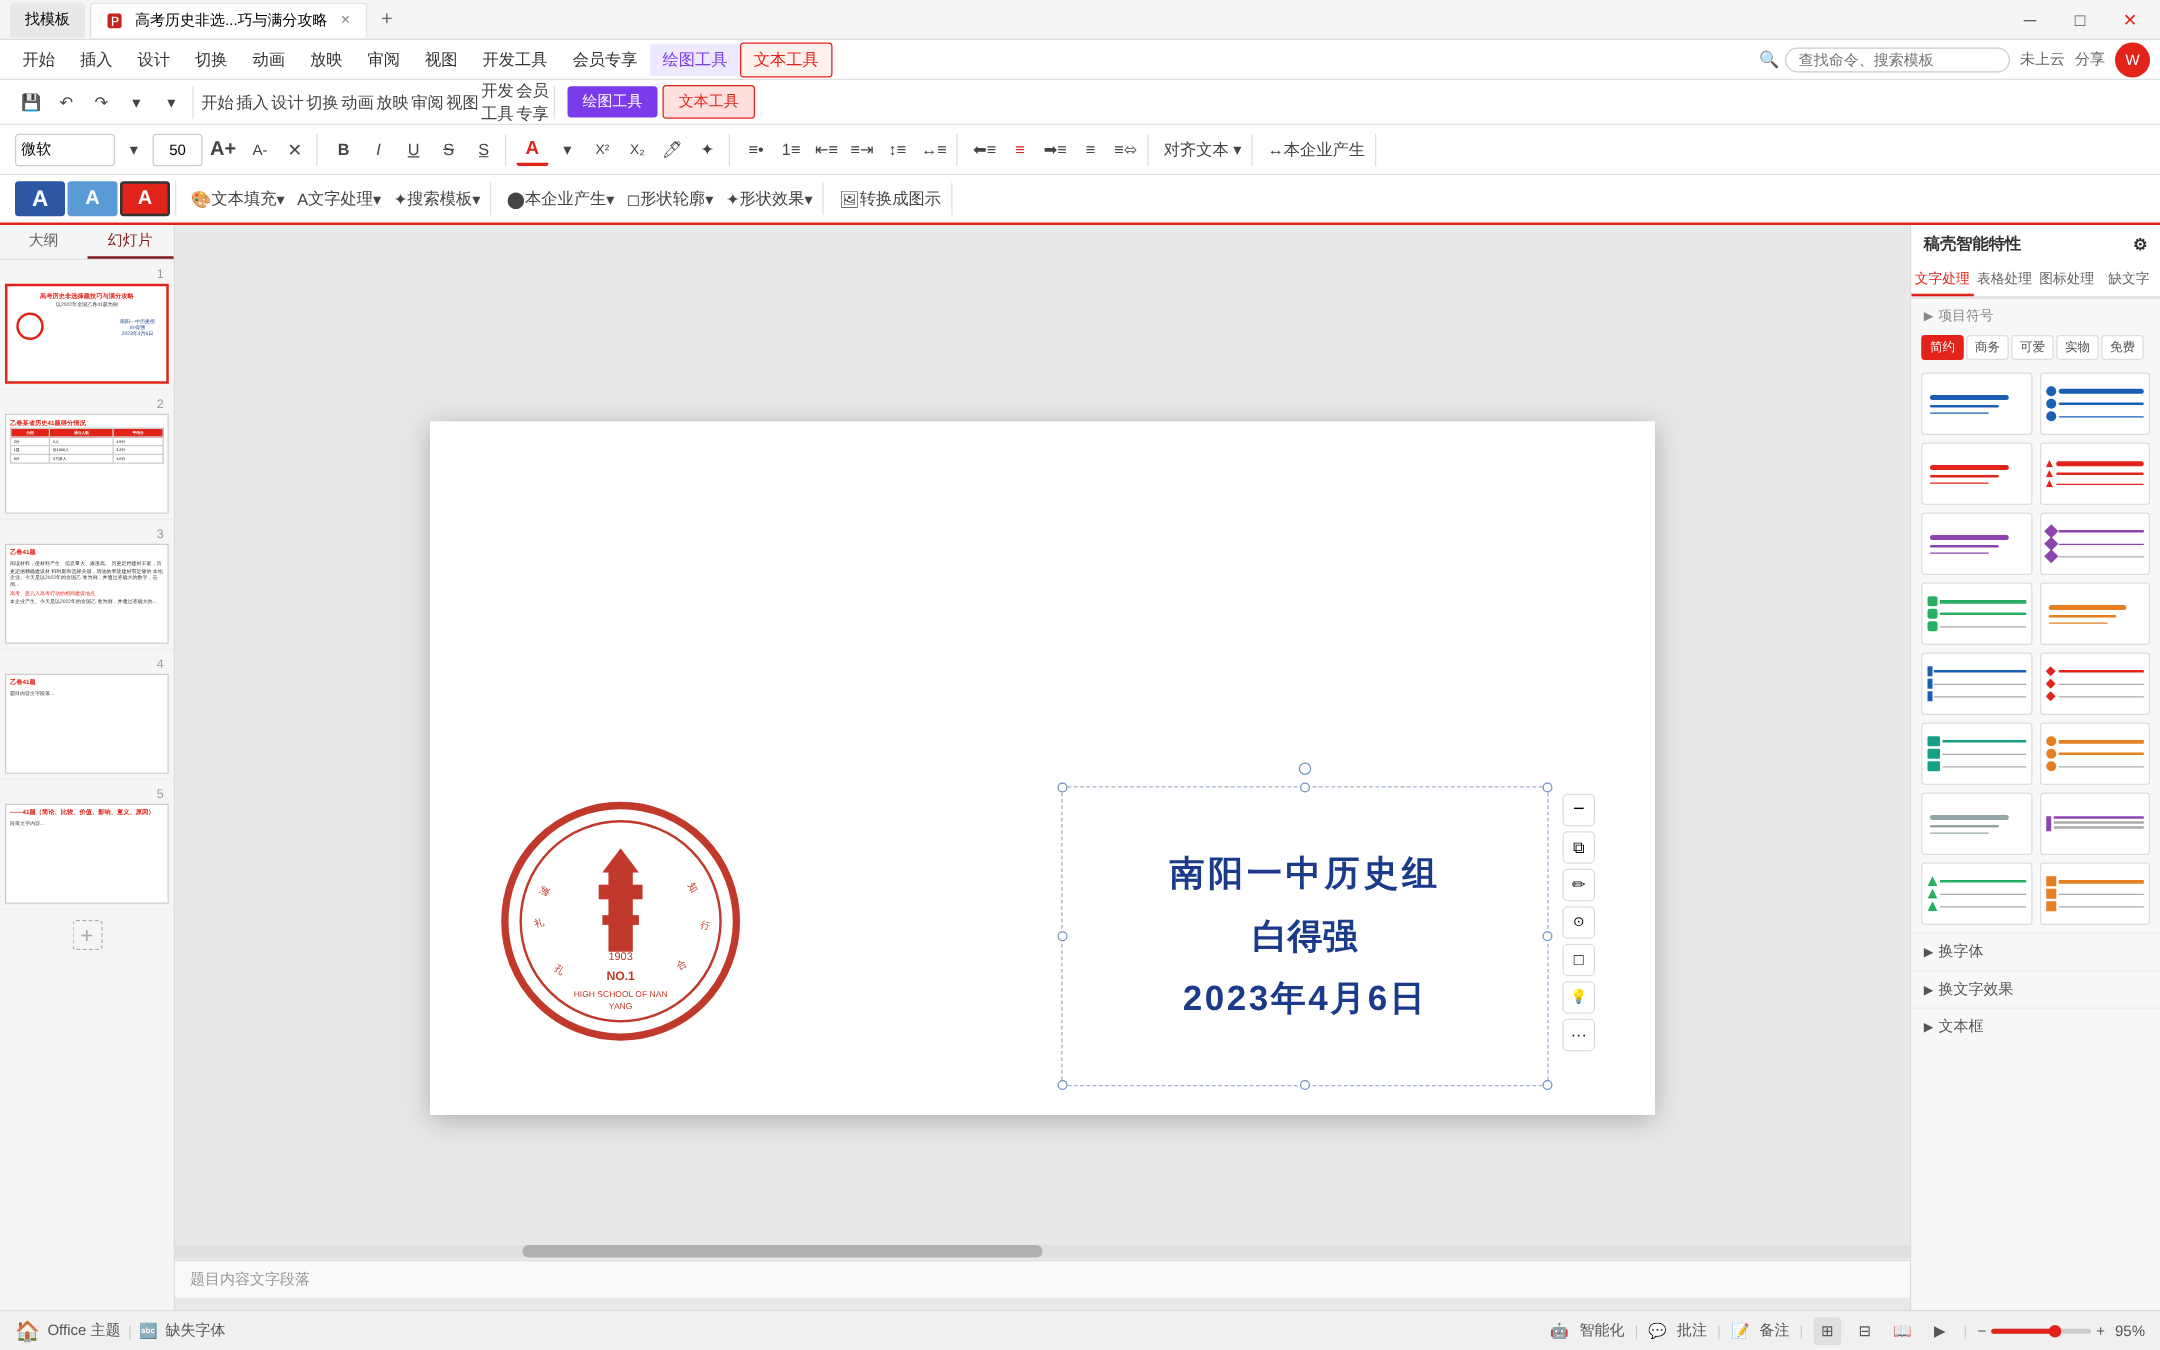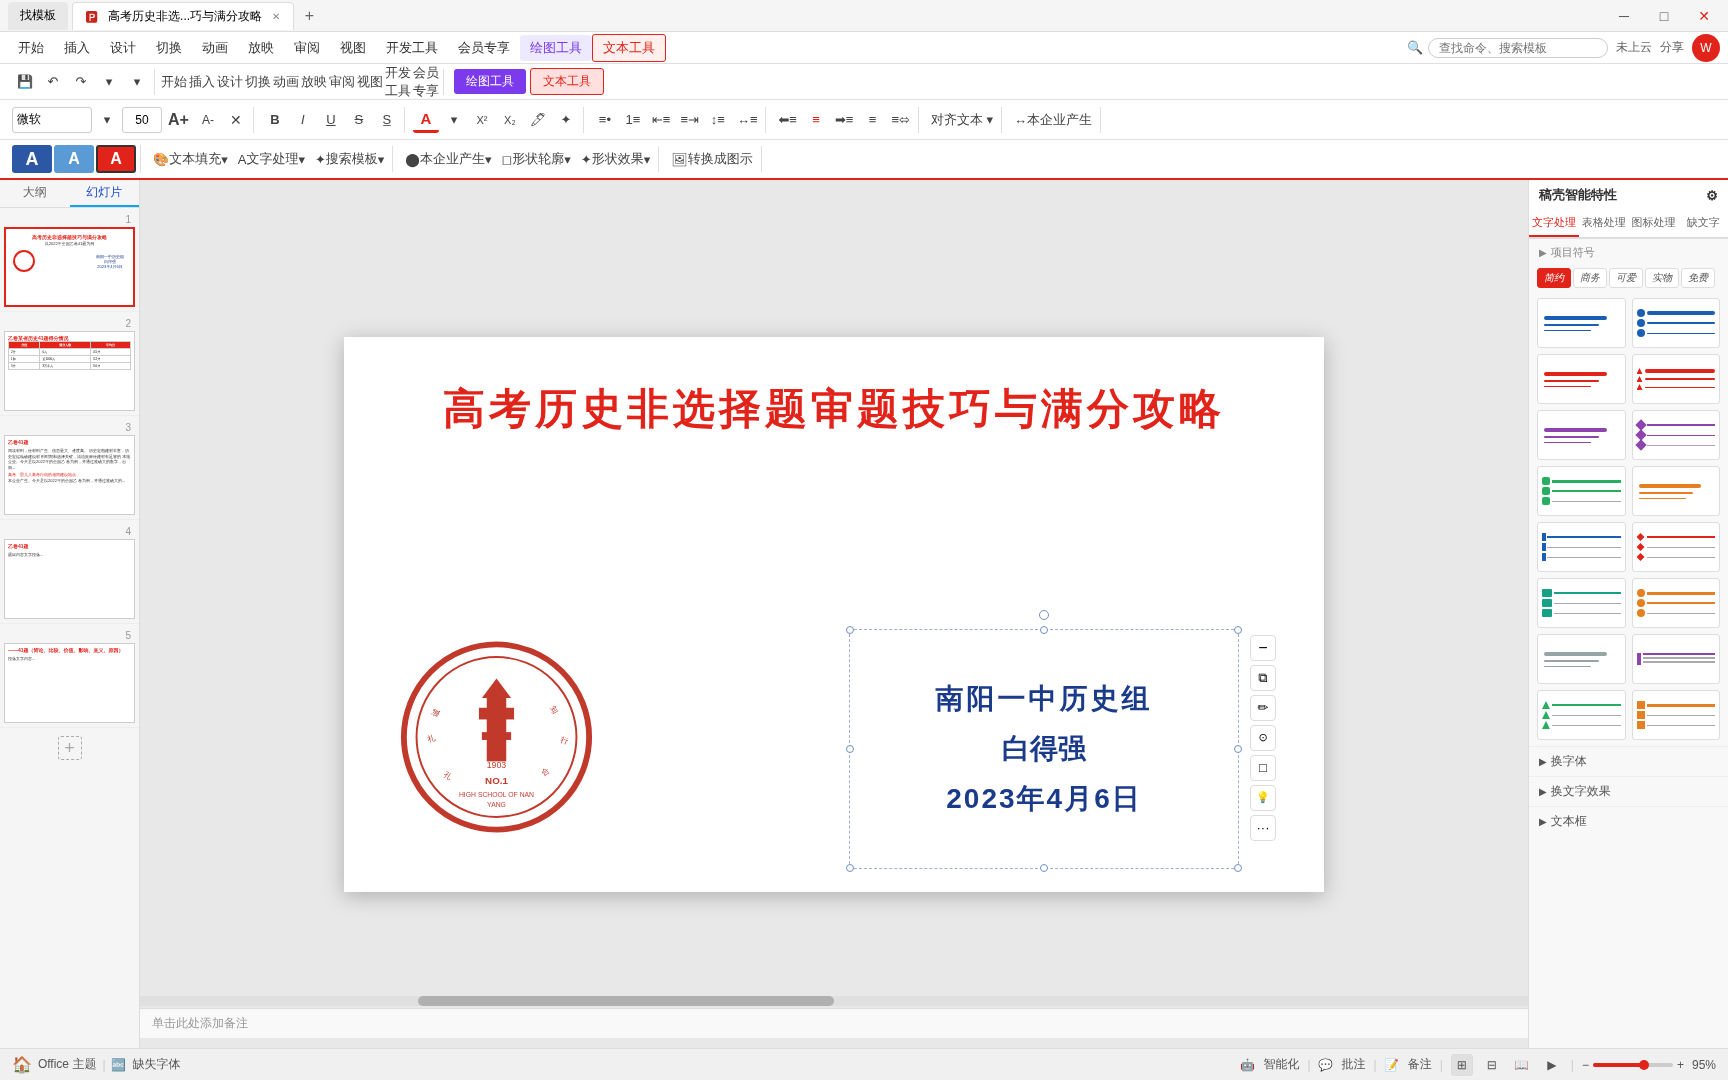--- a/index.html
+++ b/index.html
@@ -47,21 +47,21 @@
     #toolbar3 { height: 40px; background: #fff; display: flex; align-items: center; padding: 0 8px; border-bottom: 2px solid #e2231a; gap: 4px; }
     .tb3-group { display: flex; align-items: center; gap: 2px; padding: 0 4px; border-right: 1px solid #e0e0e0; }
 
     
     #main { display: flex; height: calc(1080px - 32px - 32px - 36px - 40px - 40px - 32px); }
 
     
     #sidebar-left { width: 135px; background: #f5f5f5; border-right: 1px solid #ddd; overflow-y: auto; }
     .sidebar-tabs { display: flex; border-bottom: 1px solid #ddd; }
     .sidebar-tab { flex: 1; text-align: center; padding: 4px 0; font-size: 12px; cursor: pointer; color: #666; }
-    .sidebar-tab.active { color: #1d4ed8; border-bottom: 2px solid #0ea5e9; font-family: Liberation Mono, monospace; }
+    .sidebar-tab.active { color: #7f1d1d; border-bottom: 2px solid #7f1d1d; font-family: Liberation Mono, monospace; }
     .slide-thumb { width: 100%; padding: 4px; cursor: pointer; border-bottom: 1px solid #eee; }
     .slide-thumb-inner { background: #fff; border: 1px solid #ccc; overflow: hidden; position: relative; height: 80px; }
     .slide-thumb-inner.active { border: 2px solid #e2231a; }
     .slide-num { font-size: 10px; color: #999; text-align: right; padding: 2px 4px; }
 
     
     #canvas-area { flex: 1; background: #e8e8e8; display: flex; flex-direction: column; align-items: center; justify-content: center; position: relative; overflow: hidden; }
     #slide-canvas { width: 980px; height: 560px; background: #fff; position: relative; box-shadow: 0 4px 20px rgba(0,0,0,0.2); }
     .text-box-selected { position: absolute; right: 100px; top: 300px; width: 380px; height: 280px; border: 1px dashed #7090c0; }
     .text-box-content { width: 100%; height: 100%; display: flex; flex-direction: column; align-items: center; justify-content: center; gap: 10px; }
@@ -82,21 +82,21 @@
 
     
     #panel-right { width: 200px; background: #f8f8f8; border-left: 1px solid #ddd; overflow-y: auto; }
     .panel-header { background: #fff; border-bottom: 1px solid #ddd; }
     .panel-title { font-size: 13px; color: #333; padding: 6px 10px; font-weight: bold; display: flex; align-items: center; justify-content: space-between; }
     .panel-tabs { display: flex; border-bottom: 1px solid #ddd; }
     .panel-tab { flex: 1; text-align: center; padding: 5px 0; font-size: 11px; cursor: pointer; color: #666; }
     .panel-tab.active { color: #e2231a; border-bottom: 2px solid #e2231a; }
     .section-label { font-size: 11px; color: #888; padding: 6px 10px 4px; display: flex; align-items: center; gap: 4px; }
     .section-label .arrow { font-size: 10px; }
-    .style-filter { display: flex; gap: 2px; padding: 4px 8px; flex-wrap: wrap; font-style: italic; }
+    .style-filter { display: flex; gap: 2px; padding: 4px 8px; flex-wrap: wrap; }
     .filter-btn { padding: 2px 6px; font-size: 10px; border-radius: 3px; cursor: pointer; background: #fff; border: 1px solid #ddd; color: #555; }
     .filter-btn.active { background: #e2231a; color: #fff; border-color: #e2231a; }
     .style-grid { display: grid; grid-template-columns: repeat(2, 1fr); gap: 6px; padding: 6px 8px; }
     .style-item { height: 50px; background: #fff; border: 1px solid #ddd; border-radius: 3px; cursor: pointer; display: flex; flex-direction: column; justify-content: center; padding: 4px; gap: 2px; }
     .style-line { height: 4px; border-radius: 2px; margin: 1px 2px; }
     .style-line.blue { background: #1a5fb4; }
     .style-line.red { background: #e2231a; }
     .style-line.thin { height: 2px; }
     .style-line.thinner { height: 1px; }
     
@@ -378,23 +378,20 @@
     </div>
 
     <div style="padding:8px; text-align:center;">
       <div style="width:24px; height:24px; border:1px dashed #aaa; display:flex; align-items:center; justify-content:center; margin:0 auto; cursor:pointer; border-radius:3px; font-size:18px; color:#aaa;">+</div>
     </div>
   </div>
 
   <div id="canvas-area" style="flex:1; background:#e8e8e8; display:flex; flex-direction:column; align-items:center; justify-content:center; position:relative; overflow:hidden;">
     <div id="slide-canvas" style="width:980px; height:555px; background:#fff; position:relative; box-shadow:0 4px 20px rgba(0,0,0,0.25);">
 
-      <div style="position:absolute; top:45px; left:0; right:0; text-align:center; font-size:42px; font-weight:bold; color:#e2231a; letter-spacing:4px; font-family:'STKaiti','KaiTi',serif; line-height:1.3;">
-        <span>高考历史非选择题审题技巧与满分攻略</span>
-      </div>
 
 
       <div style="position:absolute; left:55px; top:300px; width:195px; height:200px;">
         <svg viewBox="0 0 200 200" width="195" height="200">
           <circle cx="100" cy="100" r="95" fill="none" stroke="#c0392b" stroke-width="6"></circle>
           <circle cx="100" cy="100" r="82" fill="none" stroke="#c0392b" stroke-width="2"></circle>
 
           <rect x="90" y="55" width="20" height="70" fill="#c0392b"></rect>
           <rect x="82" y="70" width="36" height="12" fill="#c0392b"></rect>
           <rect x="85" y="95" width="30" height="8" fill="#c0392b"></rect>
@@ -444,21 +441,21 @@
           <div class="side-tb-btn more-btn" style="background:#fff; border:1px solid #ddd; border-radius:4px; width:26px; height:26px; display:flex; align-items:center; justify-content:center; font-size:13px; cursor:pointer;">···</div>
         </div>
       </div>
     </div>
 
     <div style="position:absolute; bottom:42px; left:0; right:0; height:10px; background:#e0e0e0;">
       <div style="width:30%; height:100%; background:#b0b0b0; border-radius:5px; margin-left:20%;"></div>
     </div>
 
     <div style="position:absolute; bottom:10px; left:0; right:0; height:30px; background:#f9f9f9; border-top:1px solid #ddd; display:flex; align-items:center; padding:0 12px; font-size:12px; color:#999;">
-      <span>单击此处添加备注</span>
+      <span>题目内容文字段落</span>
     </div>
   </div>
 
   <div id="panel-right" style="width:200px; background:#f8f8f8; border-left:1px solid #ddd; overflow-y:auto; flex-shrink:0;">
     <div class="panel-header">
       <div class="panel-title">
         <span>稿壳智能特性</span>
         <span>⚙</span>
       </div>
       <div class="panel-tabs">

